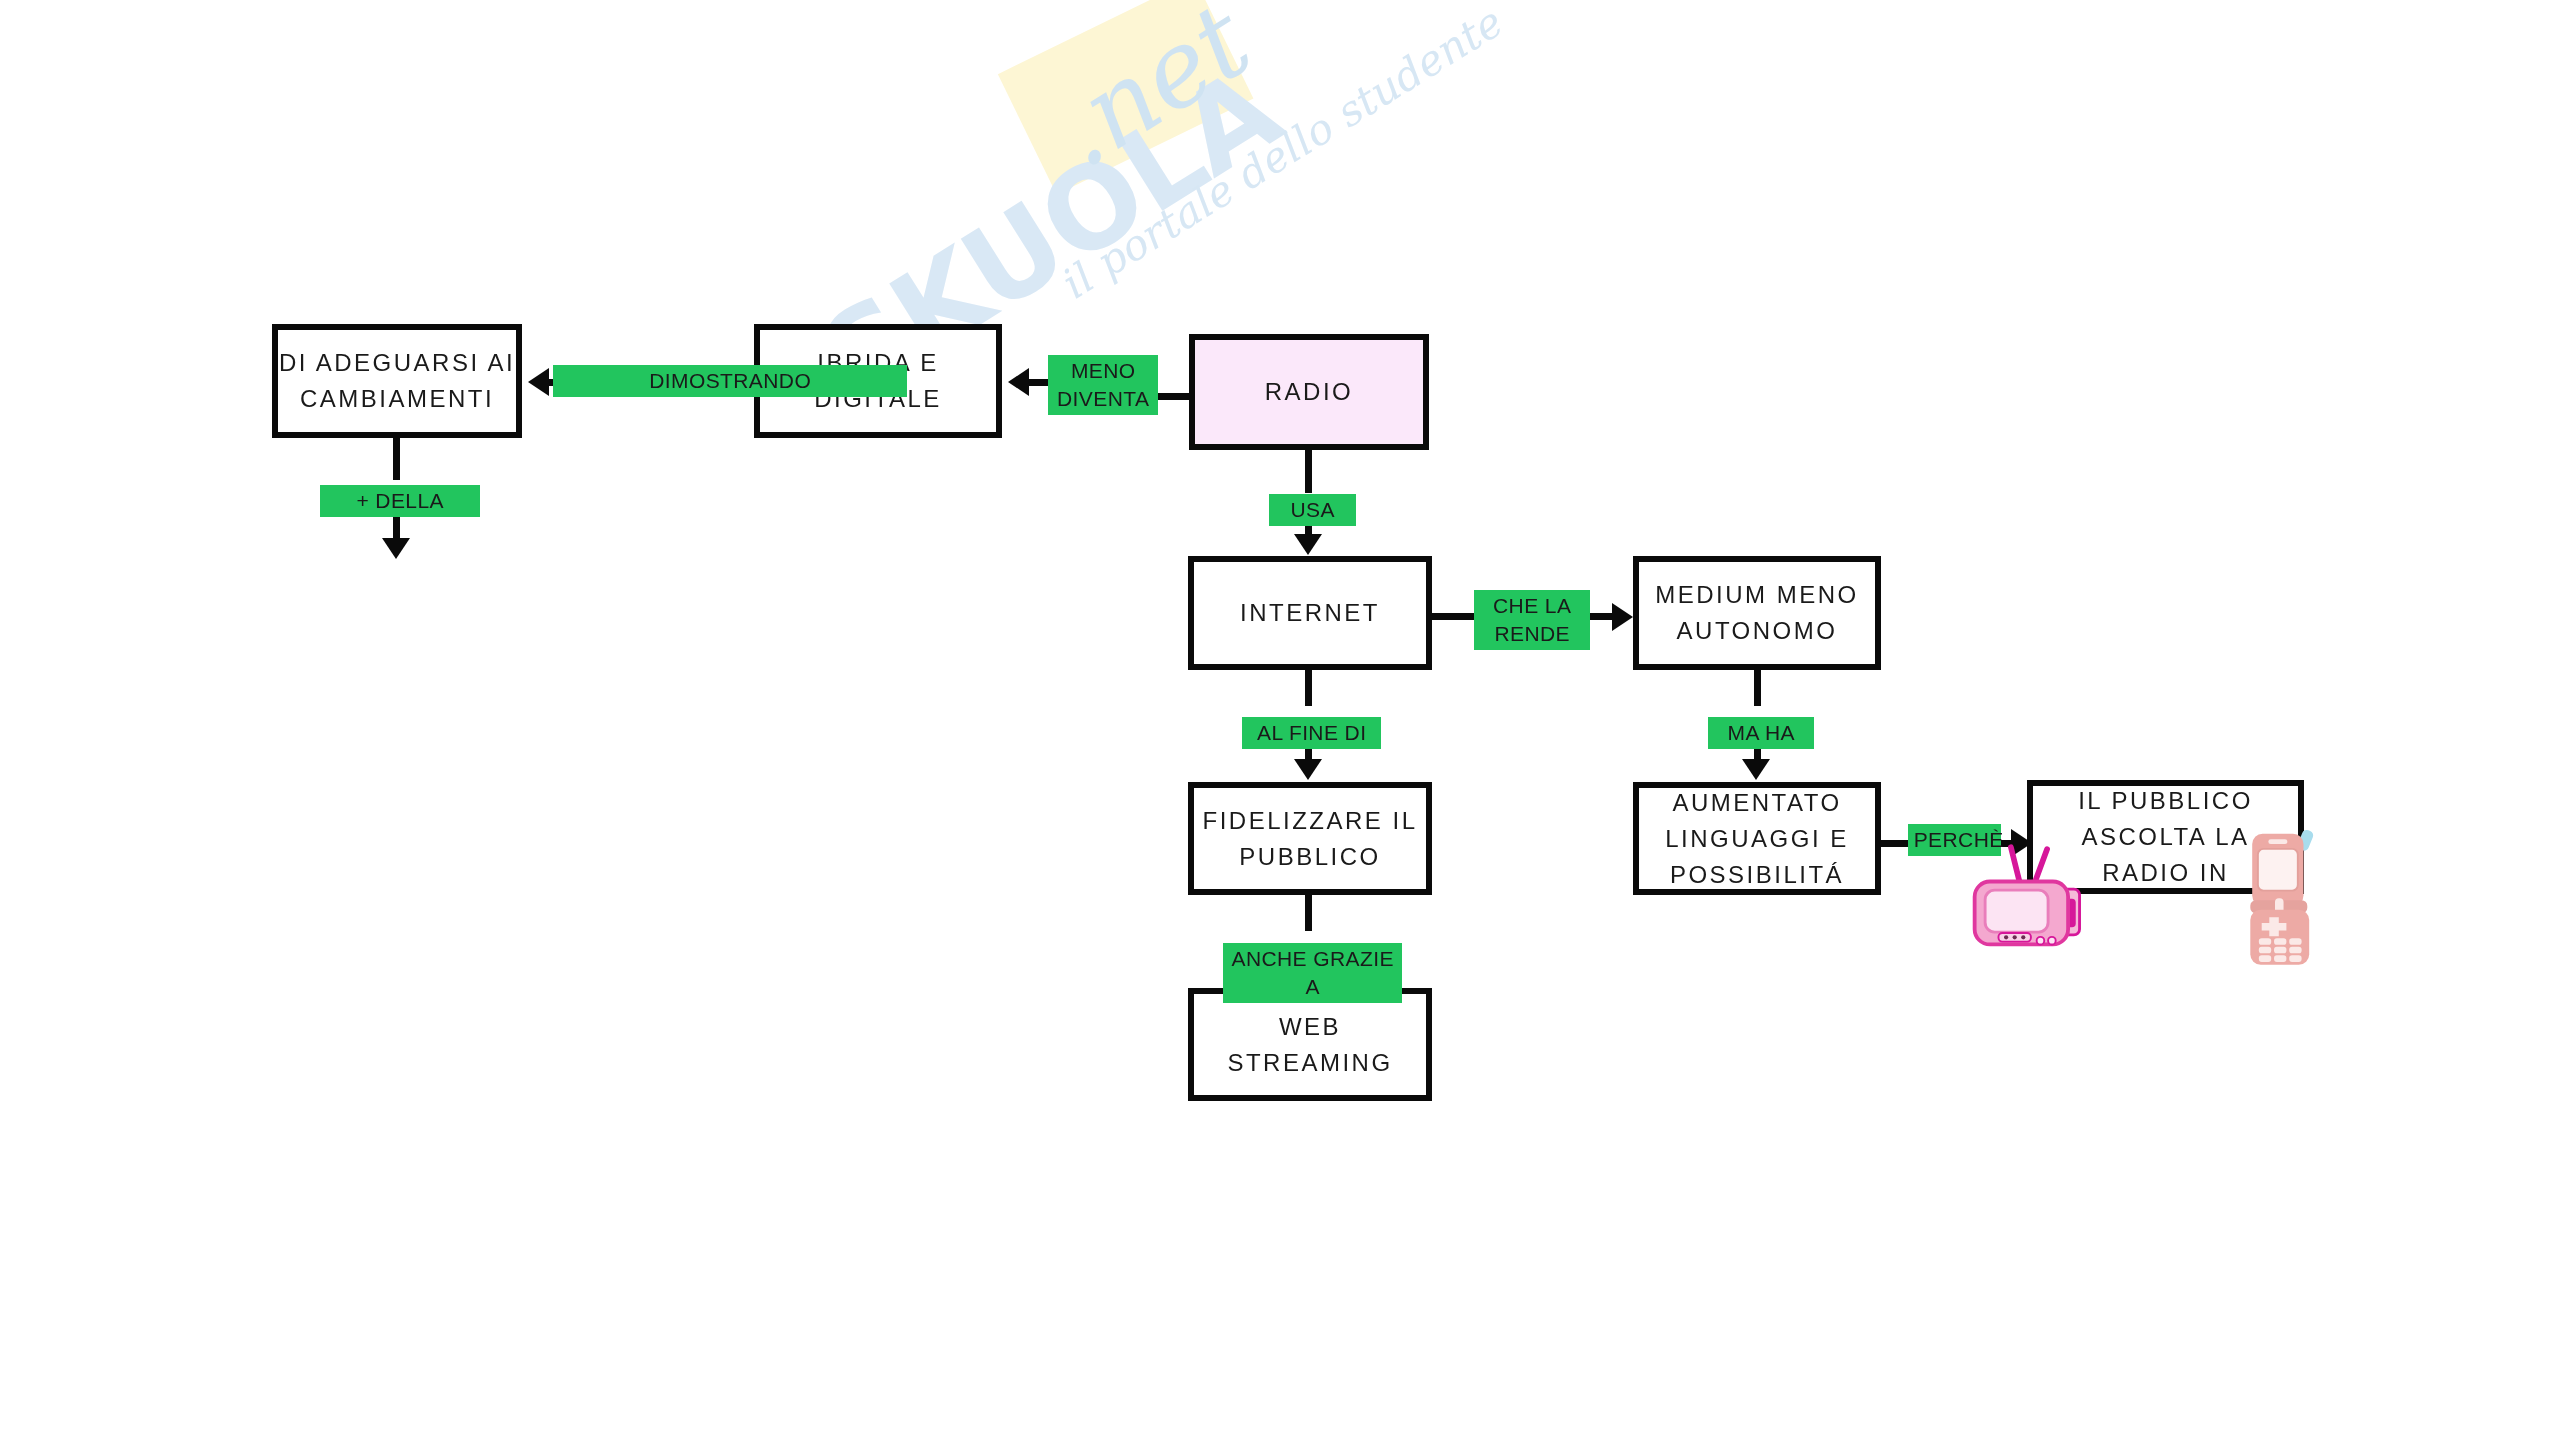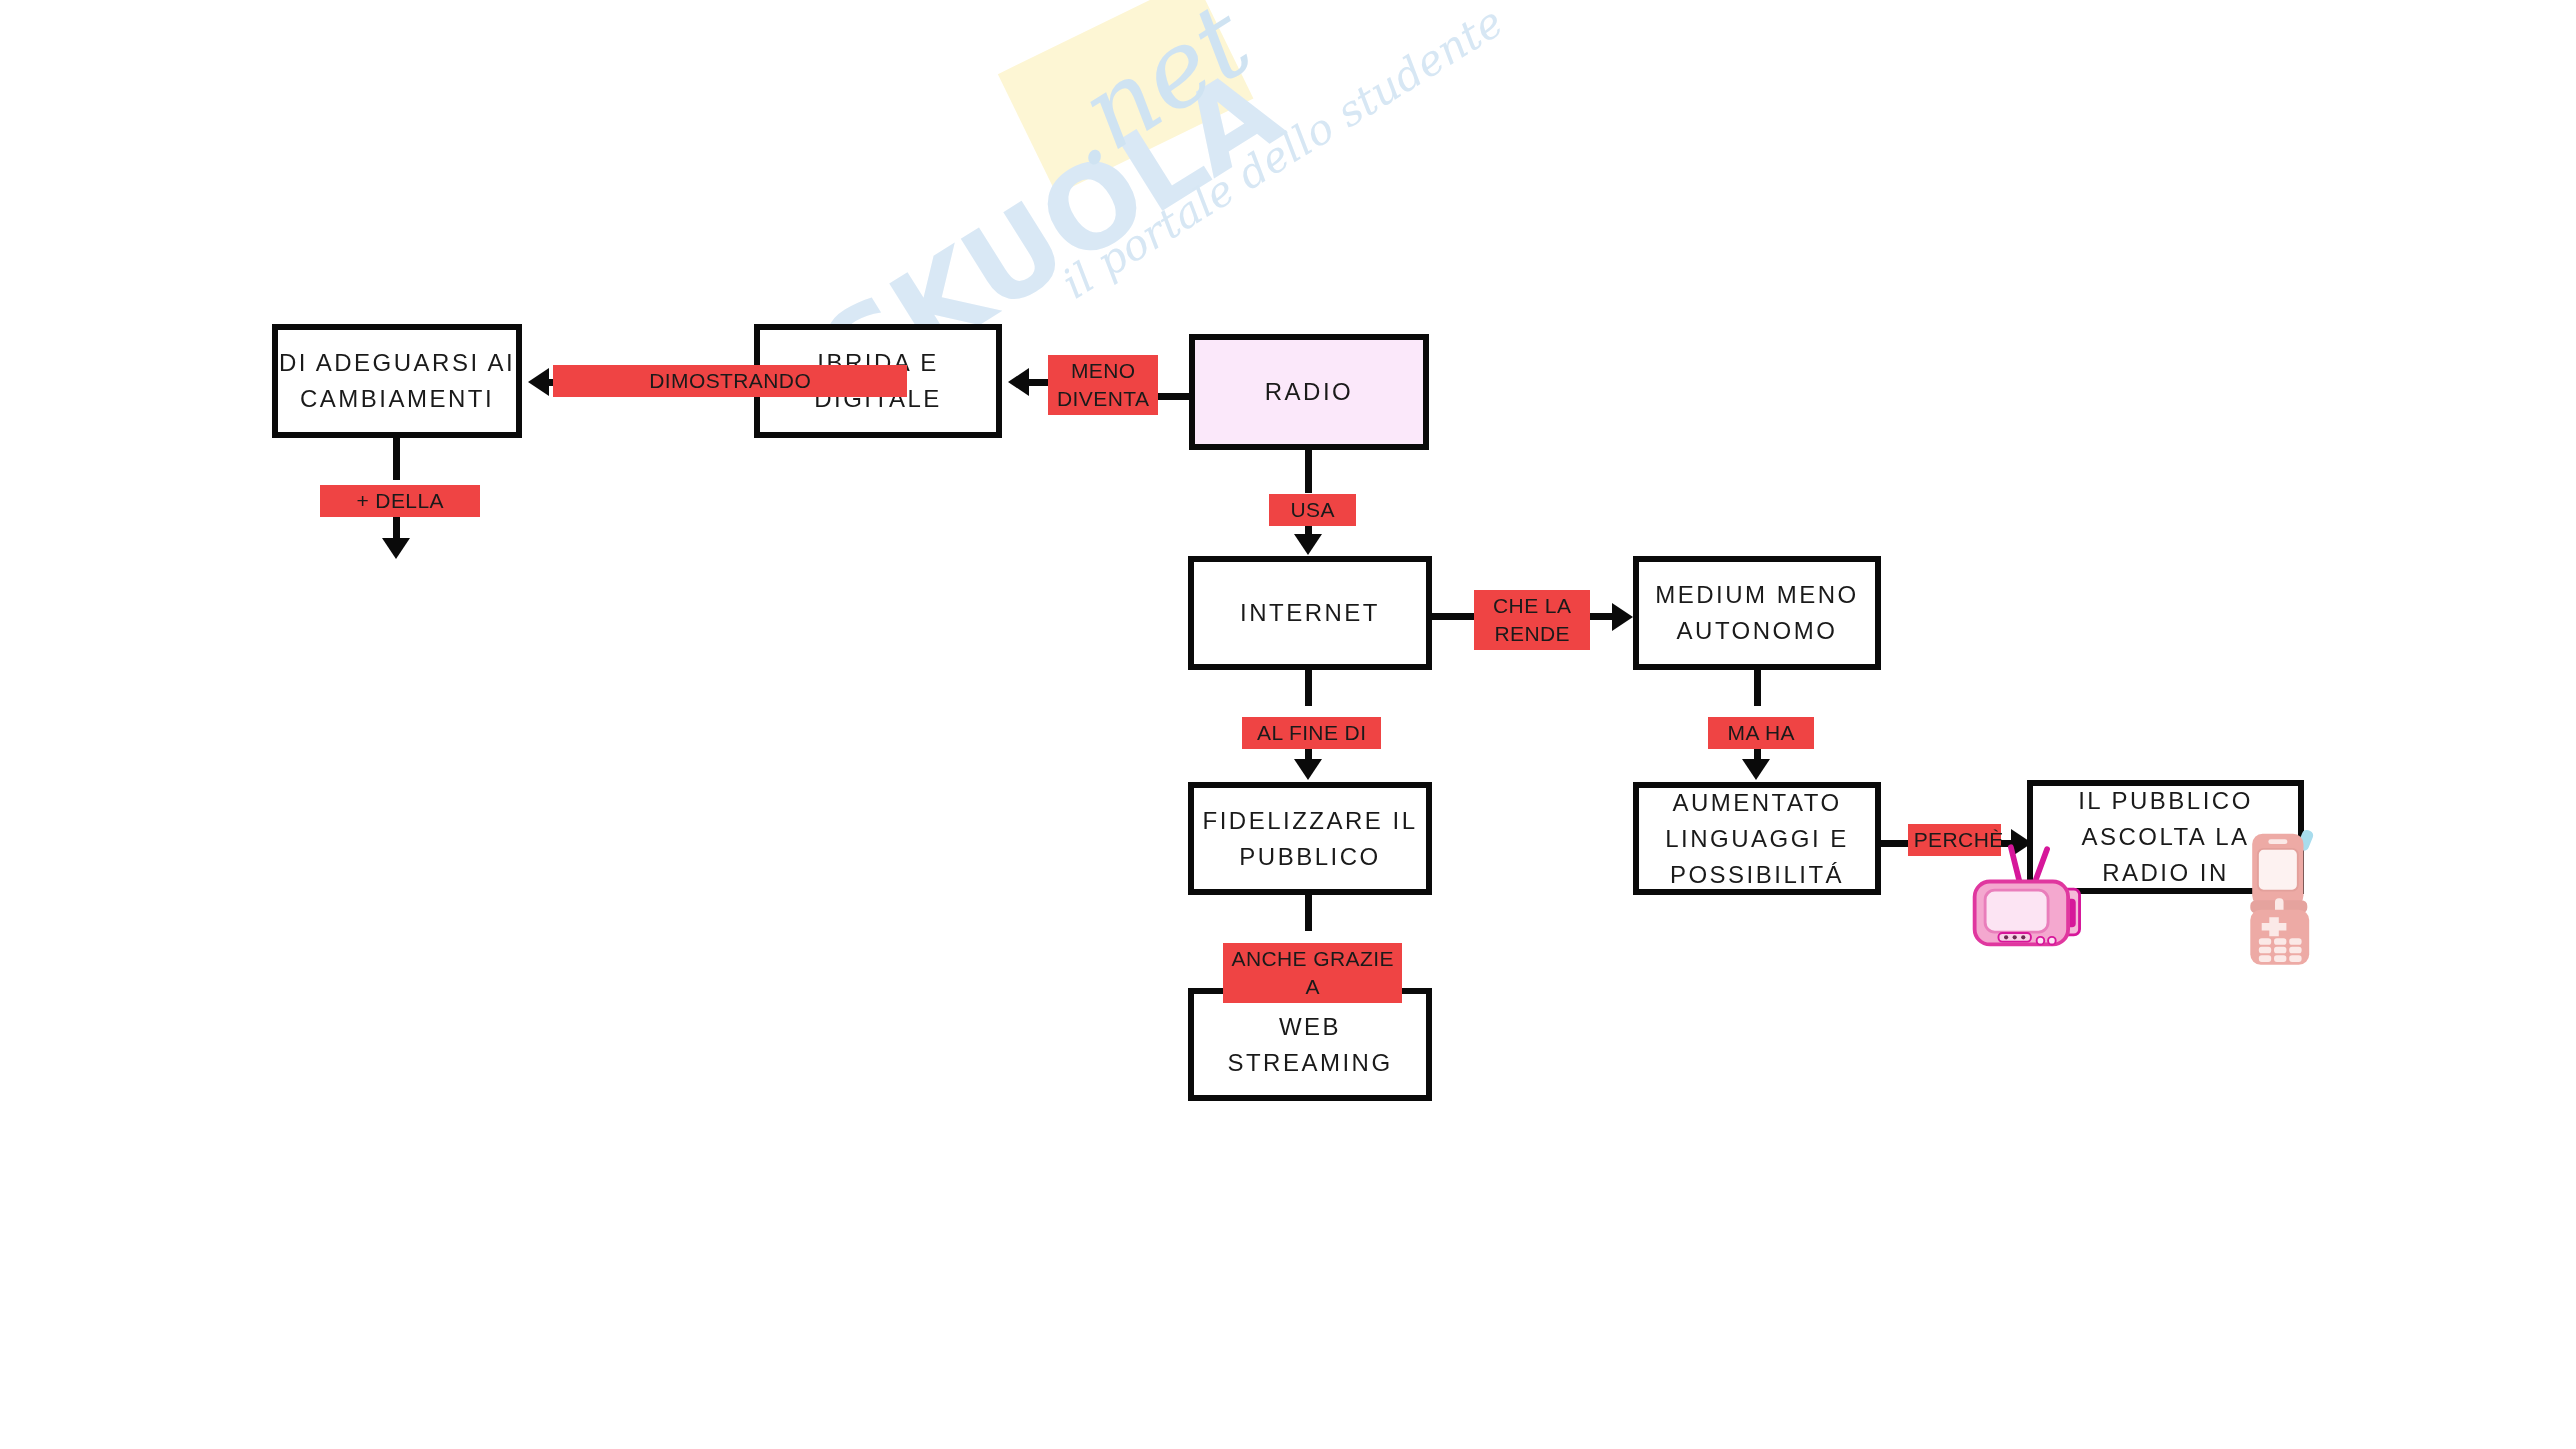--- a/index.html
+++ b/index.html
@@ -124,21 +124,21 @@
     border-top: 21px solid #0a0a0a;
   }
 
   .edge-label {
     position: absolute;
     font-size: 21px;
     letter-spacing: 0.4px;
     line-height: 1.35;
     color: #1a1a1a;
     text-align: center;
-    background: #ef4444;
+    background: #22c55e;
     padding: 1.9px 5.7px;
     white-space: pre-line;
     z-index: 6;
     font-family: "Liberation Sans", sans-serif;
   }
 
   
   .clip {
     position: absolute;
     z-index: 8;

